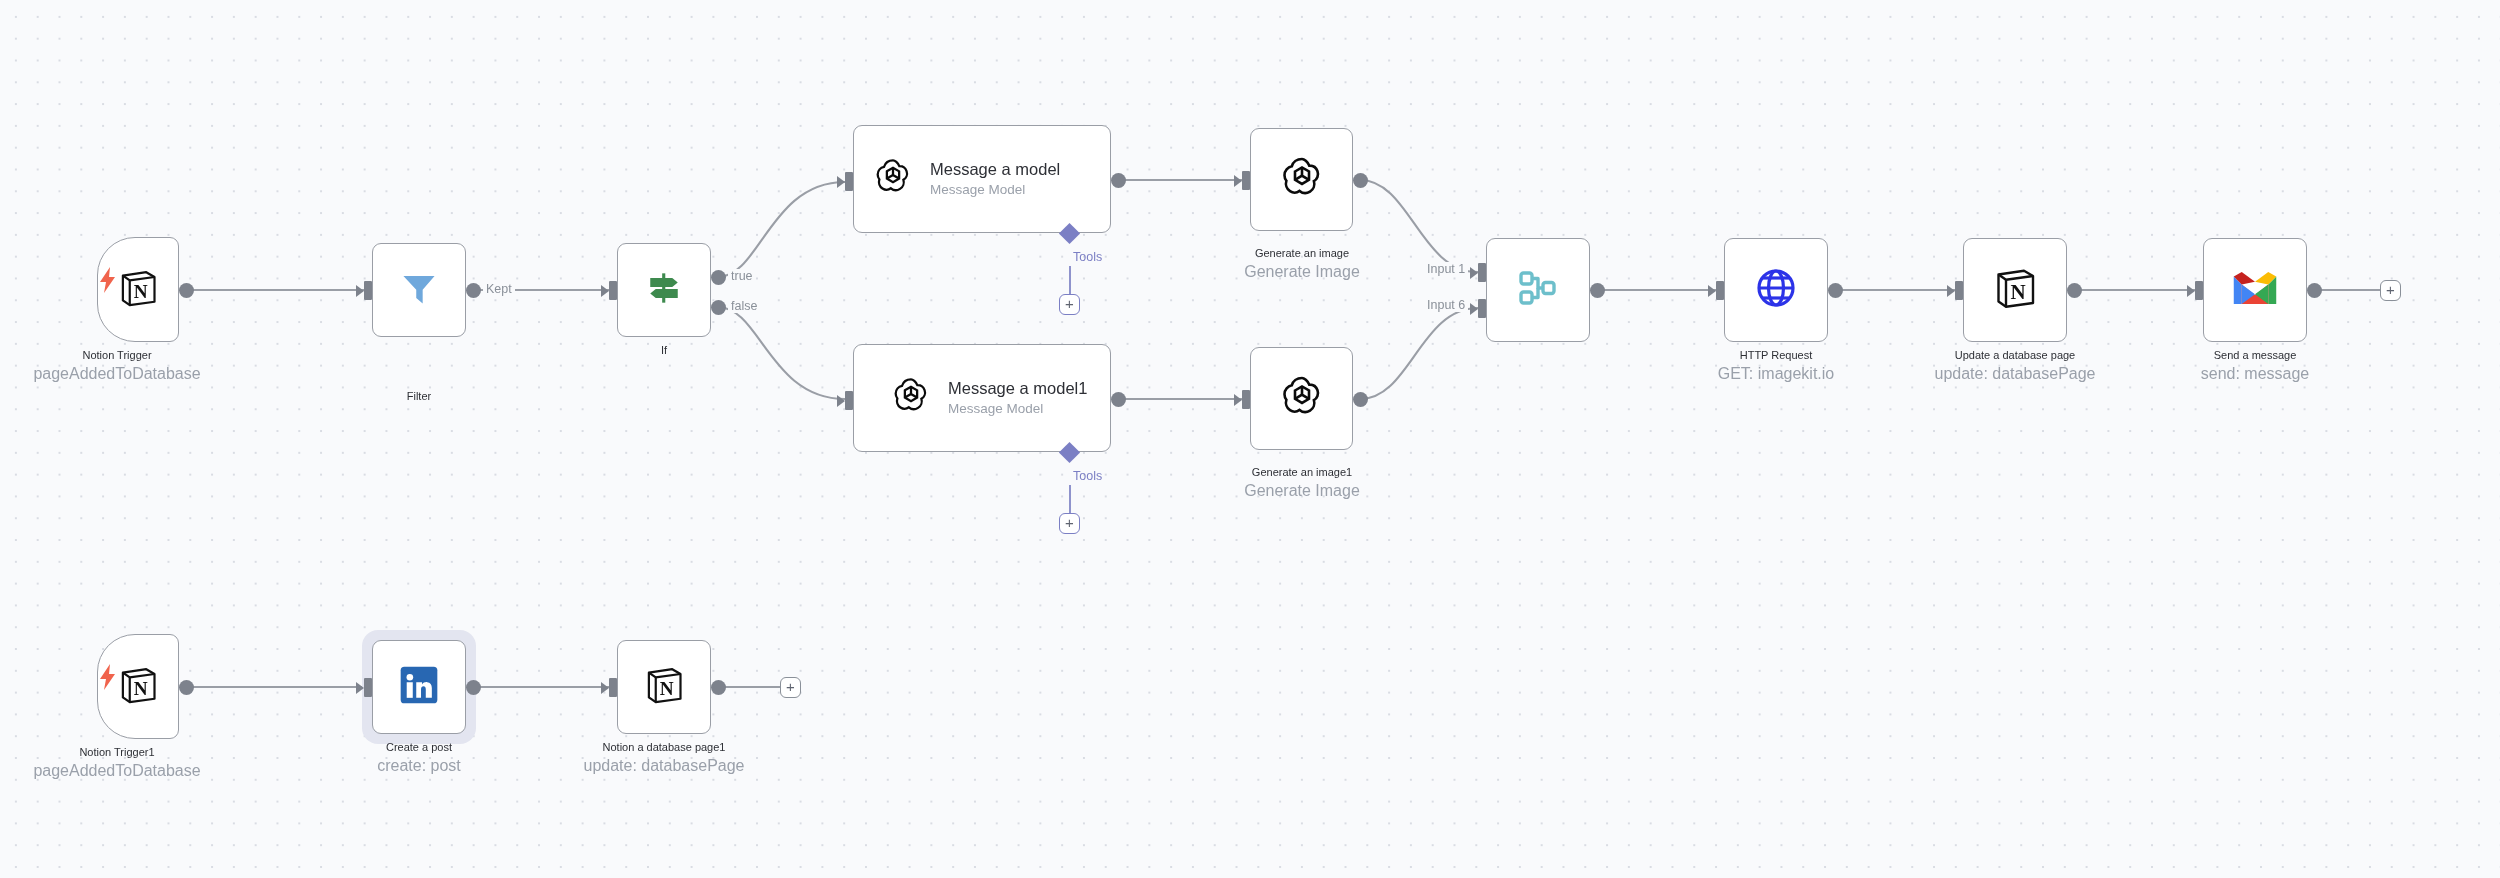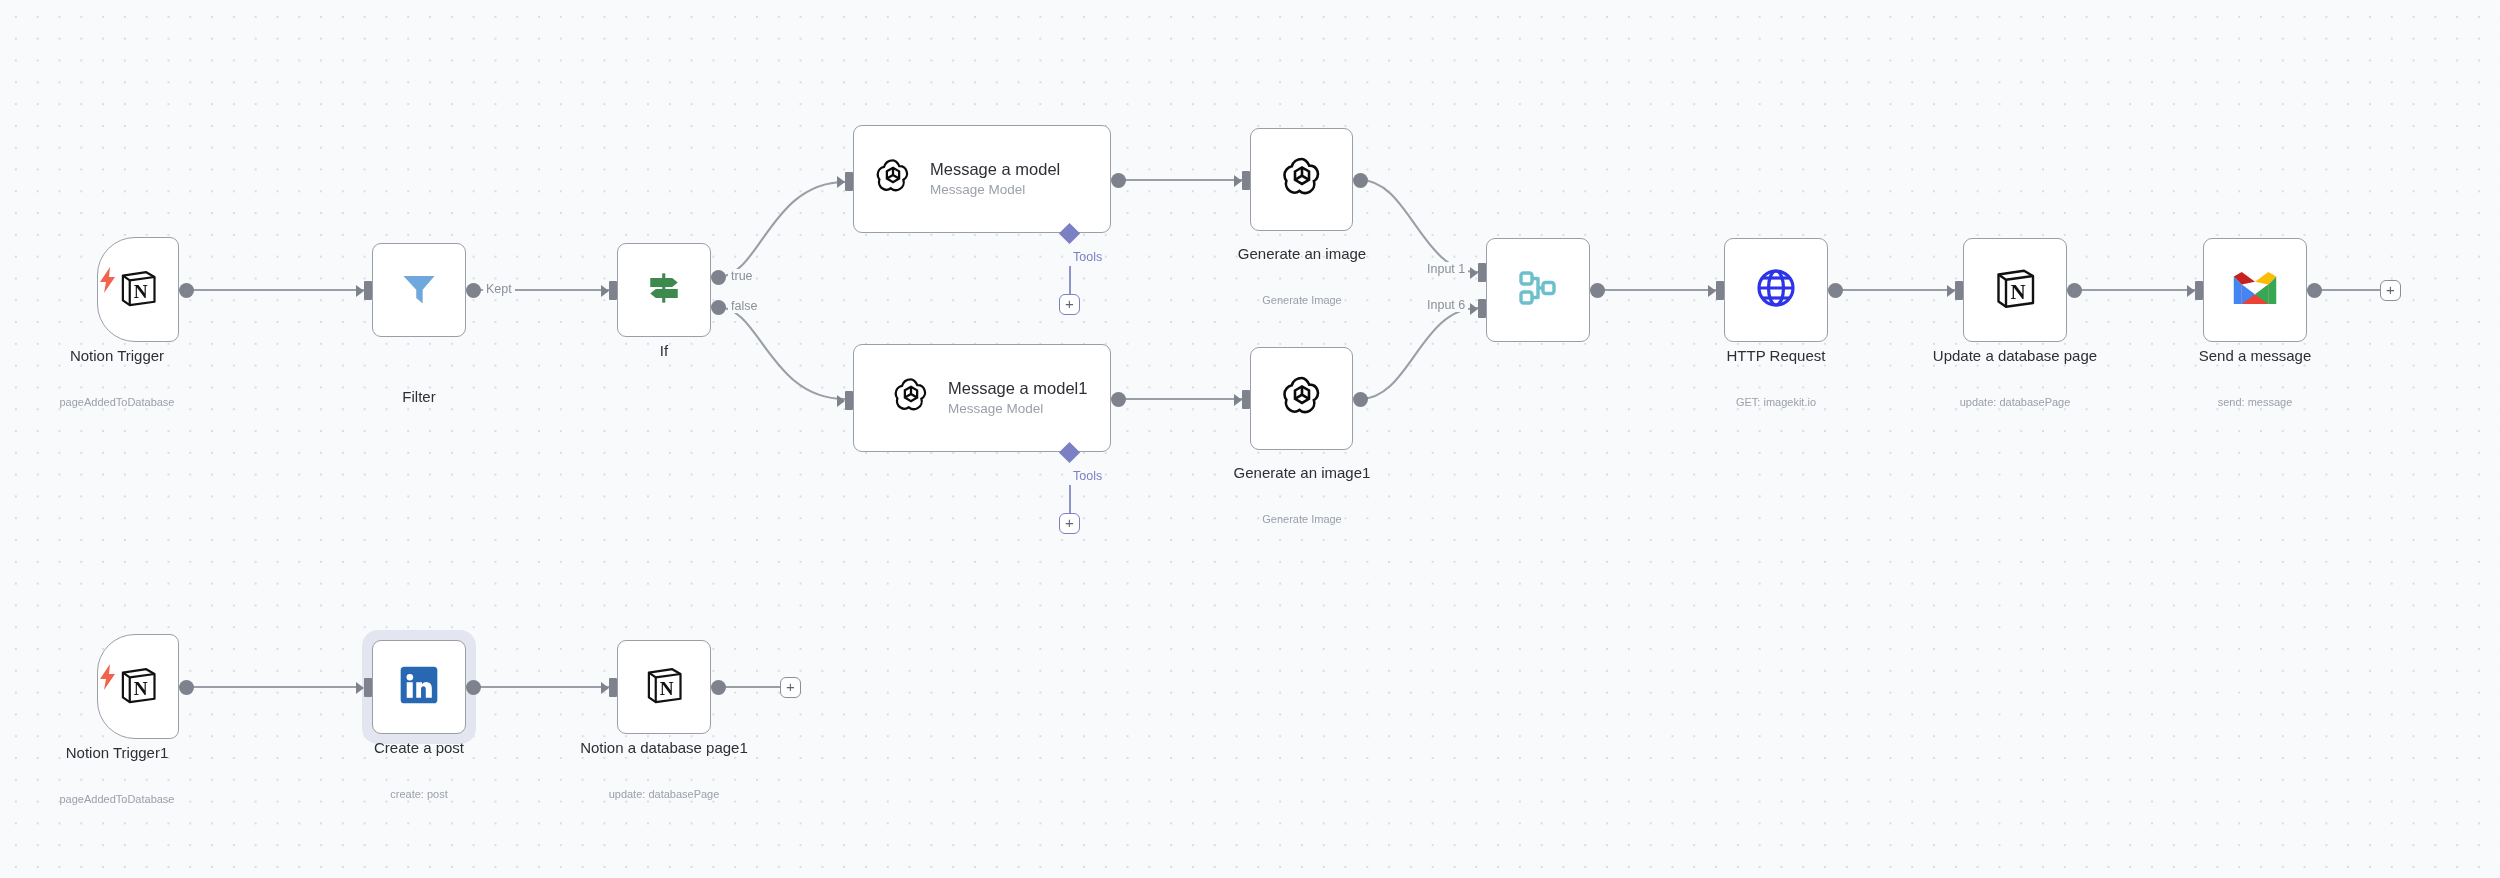--- a/index.html
+++ b/index.html
@@ -57,31 +57,30 @@
   }
 
   
   .node-caption {
     position: absolute;
     text-align: center;
     z-index: 4;
     pointer-events: none;
   }
   .node-title {
-    font-size: 15px;
+    font-size: 11px;
     color: #2d2f35;
     line-height: 19px;
     white-space: nowrap;
   }
   .node-sub {
-    font-size: 11px;
+    font-size: 16px;
     color: #9aa0aa;
     line-height: 17px;
     white-space: nowrap;
-    margin-top: 29px;
   }
 
   
   .inline-text { display: flex; flex-direction: column; justify-content: center; }
   .inline-title {
     font-size: 16.5px;
     color: #2d2f35;
     line-height: 21px;
     white-space: nowrap;
   }

